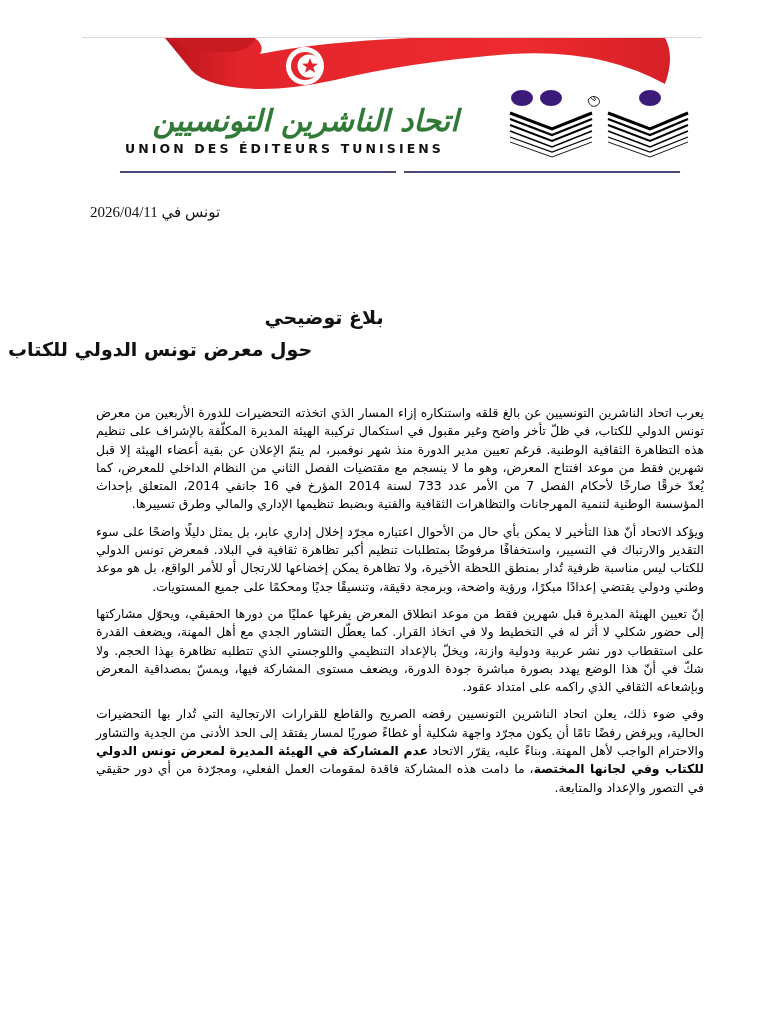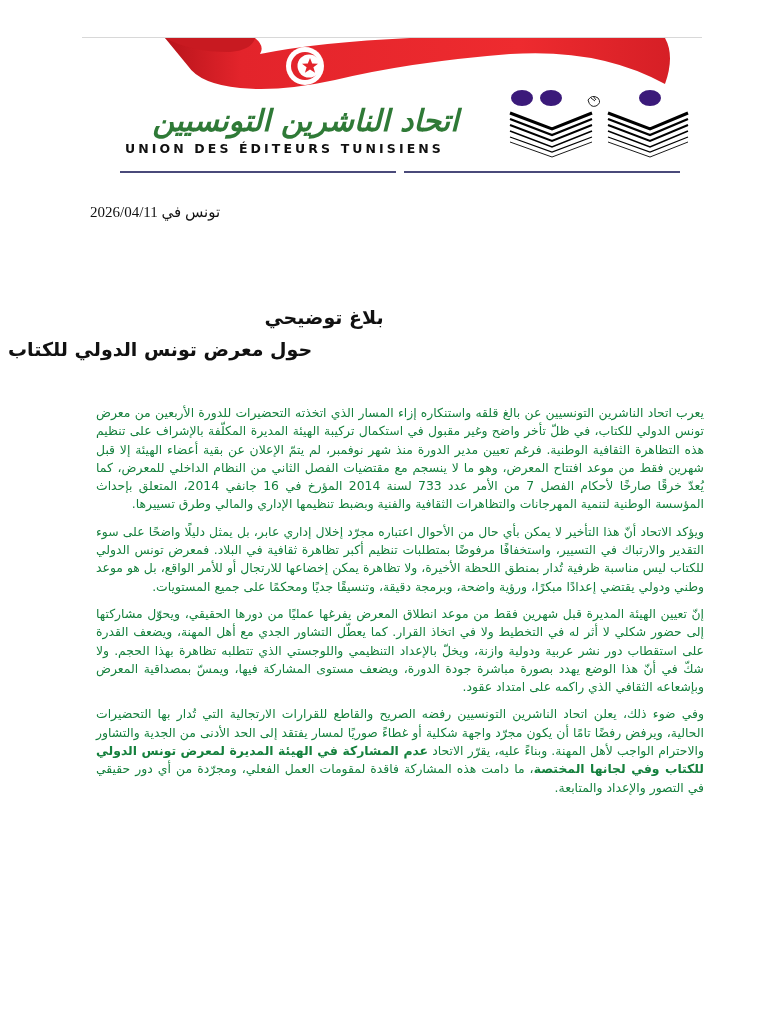--- a/index.html
+++ b/index.html
@@ -30,21 +30,21 @@
 
   
   .title1 { position: absolute; left: 0; width: 648px; top: 306px; text-align: center; direction: rtl;
             font-family: "DejaVu Sans", sans-serif; font-weight: bold; font-size: 19px; }
   .title2 { position: absolute; left: 0; width: 666px; top: 338px; text-align: left; direction: rtl;
             font-family: "DejaVu Sans", sans-serif; font-weight: bold; font-size: 19px; margin-left: 8px; }
 
   
   .body-text { position: absolute; left: 96px; top: 404px; width: 608px; direction: rtl;
                font-family: "DejaVu Sans", sans-serif; font-size: 12.4px; line-height: 18.3px;
-               text-align: justify; color: #15803d; }
+               text-align: justify; color: #000000; }
   .body-text p { margin-bottom: 9px; text-align-last: right; }
   .body-text b { font-weight: bold; }
 </style>
 </head>
 <body>
 
 <div class="top-rule"></div>
 
 <header class="letterhead">
   <svg class="ribbon" viewBox="0 0 520 60" xmlns="http://www.w3.org/2000/svg">

